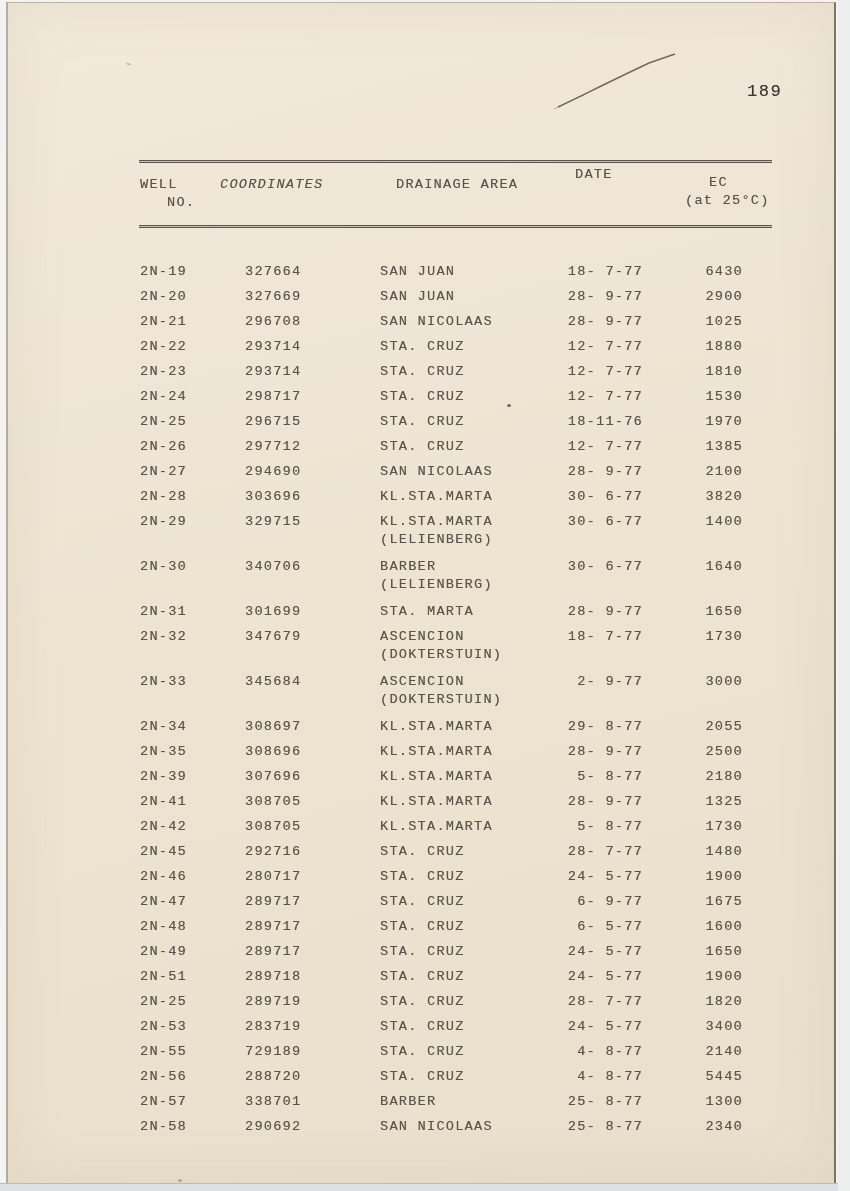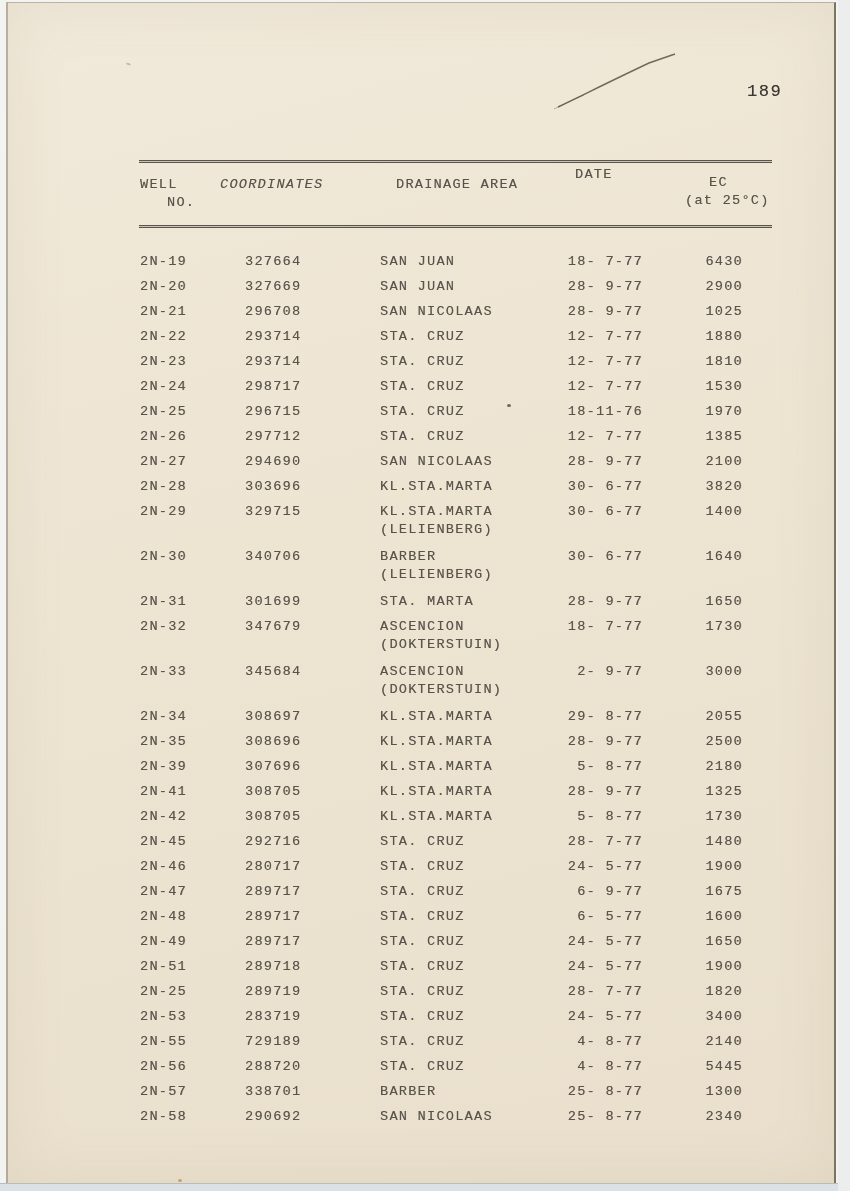--- a/index.html
+++ b/index.html
@@ -47,21 +47,21 @@
         opacity:.9;}
   .thead{position:relative;height:62px;}
   .h{position:absolute;}
   .h-well1{left:1px;top:14px;}
   .h-well2{left:1px;top:32px;margin-left:27px;}
   .h-coords{left:81px;top:14px;font-style:italic;}
   .h-area{left:241px;top:14px;margin-left:16px;}
   .h-date{left:436px;top:4px;}
   .h-ec1{left:570px;top:12px;}
   .h-ec2{left:546px;top:30px;}
-  .tbody{padding-top:21px;position:relative;}
+  .tbody{padding-top:31px;position:relative;}
   .row{position:relative;height:25px;}
   .row.tall{height:45px;}
   .c{position:absolute;top:5px;}
   .c-well{left:1px;}
   .c-coord{left:106px;}
   .c-area{left:241px;}
   .c-area2{left:241px;top:23px;}
   .c-date{right:129px;text-align:left;}
   .c-ec{right:29px;text-align:right;}
   

